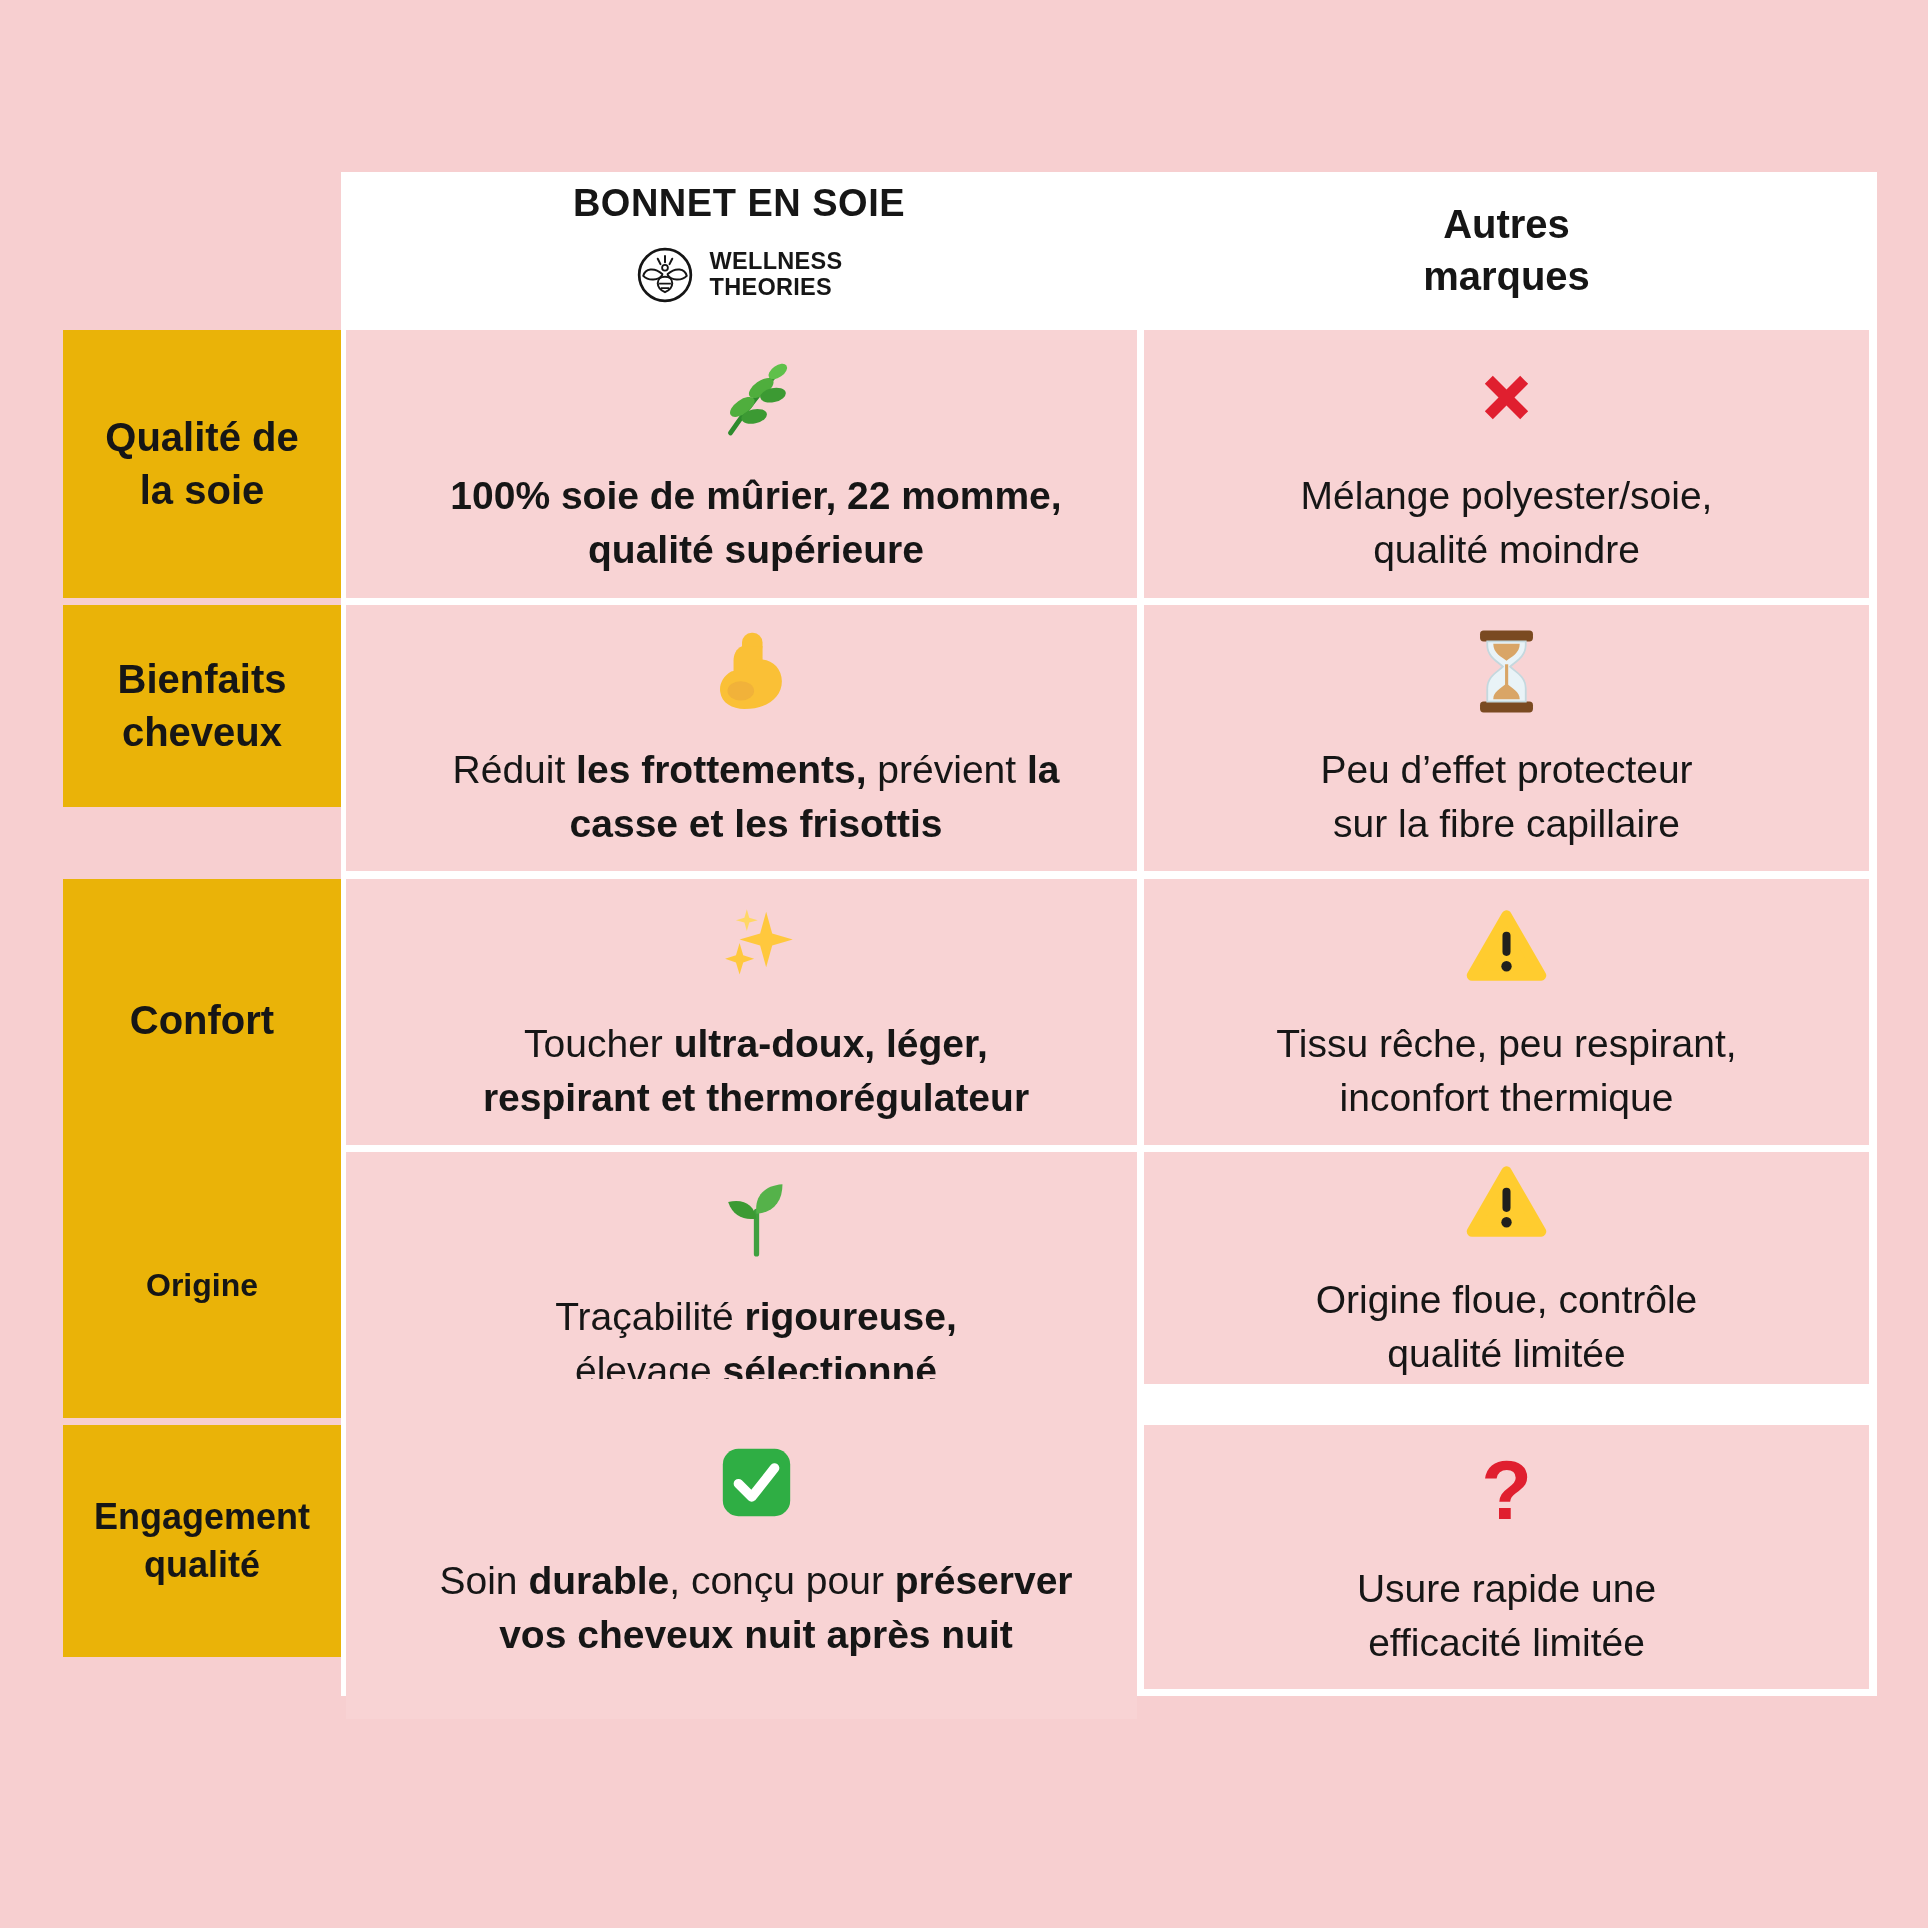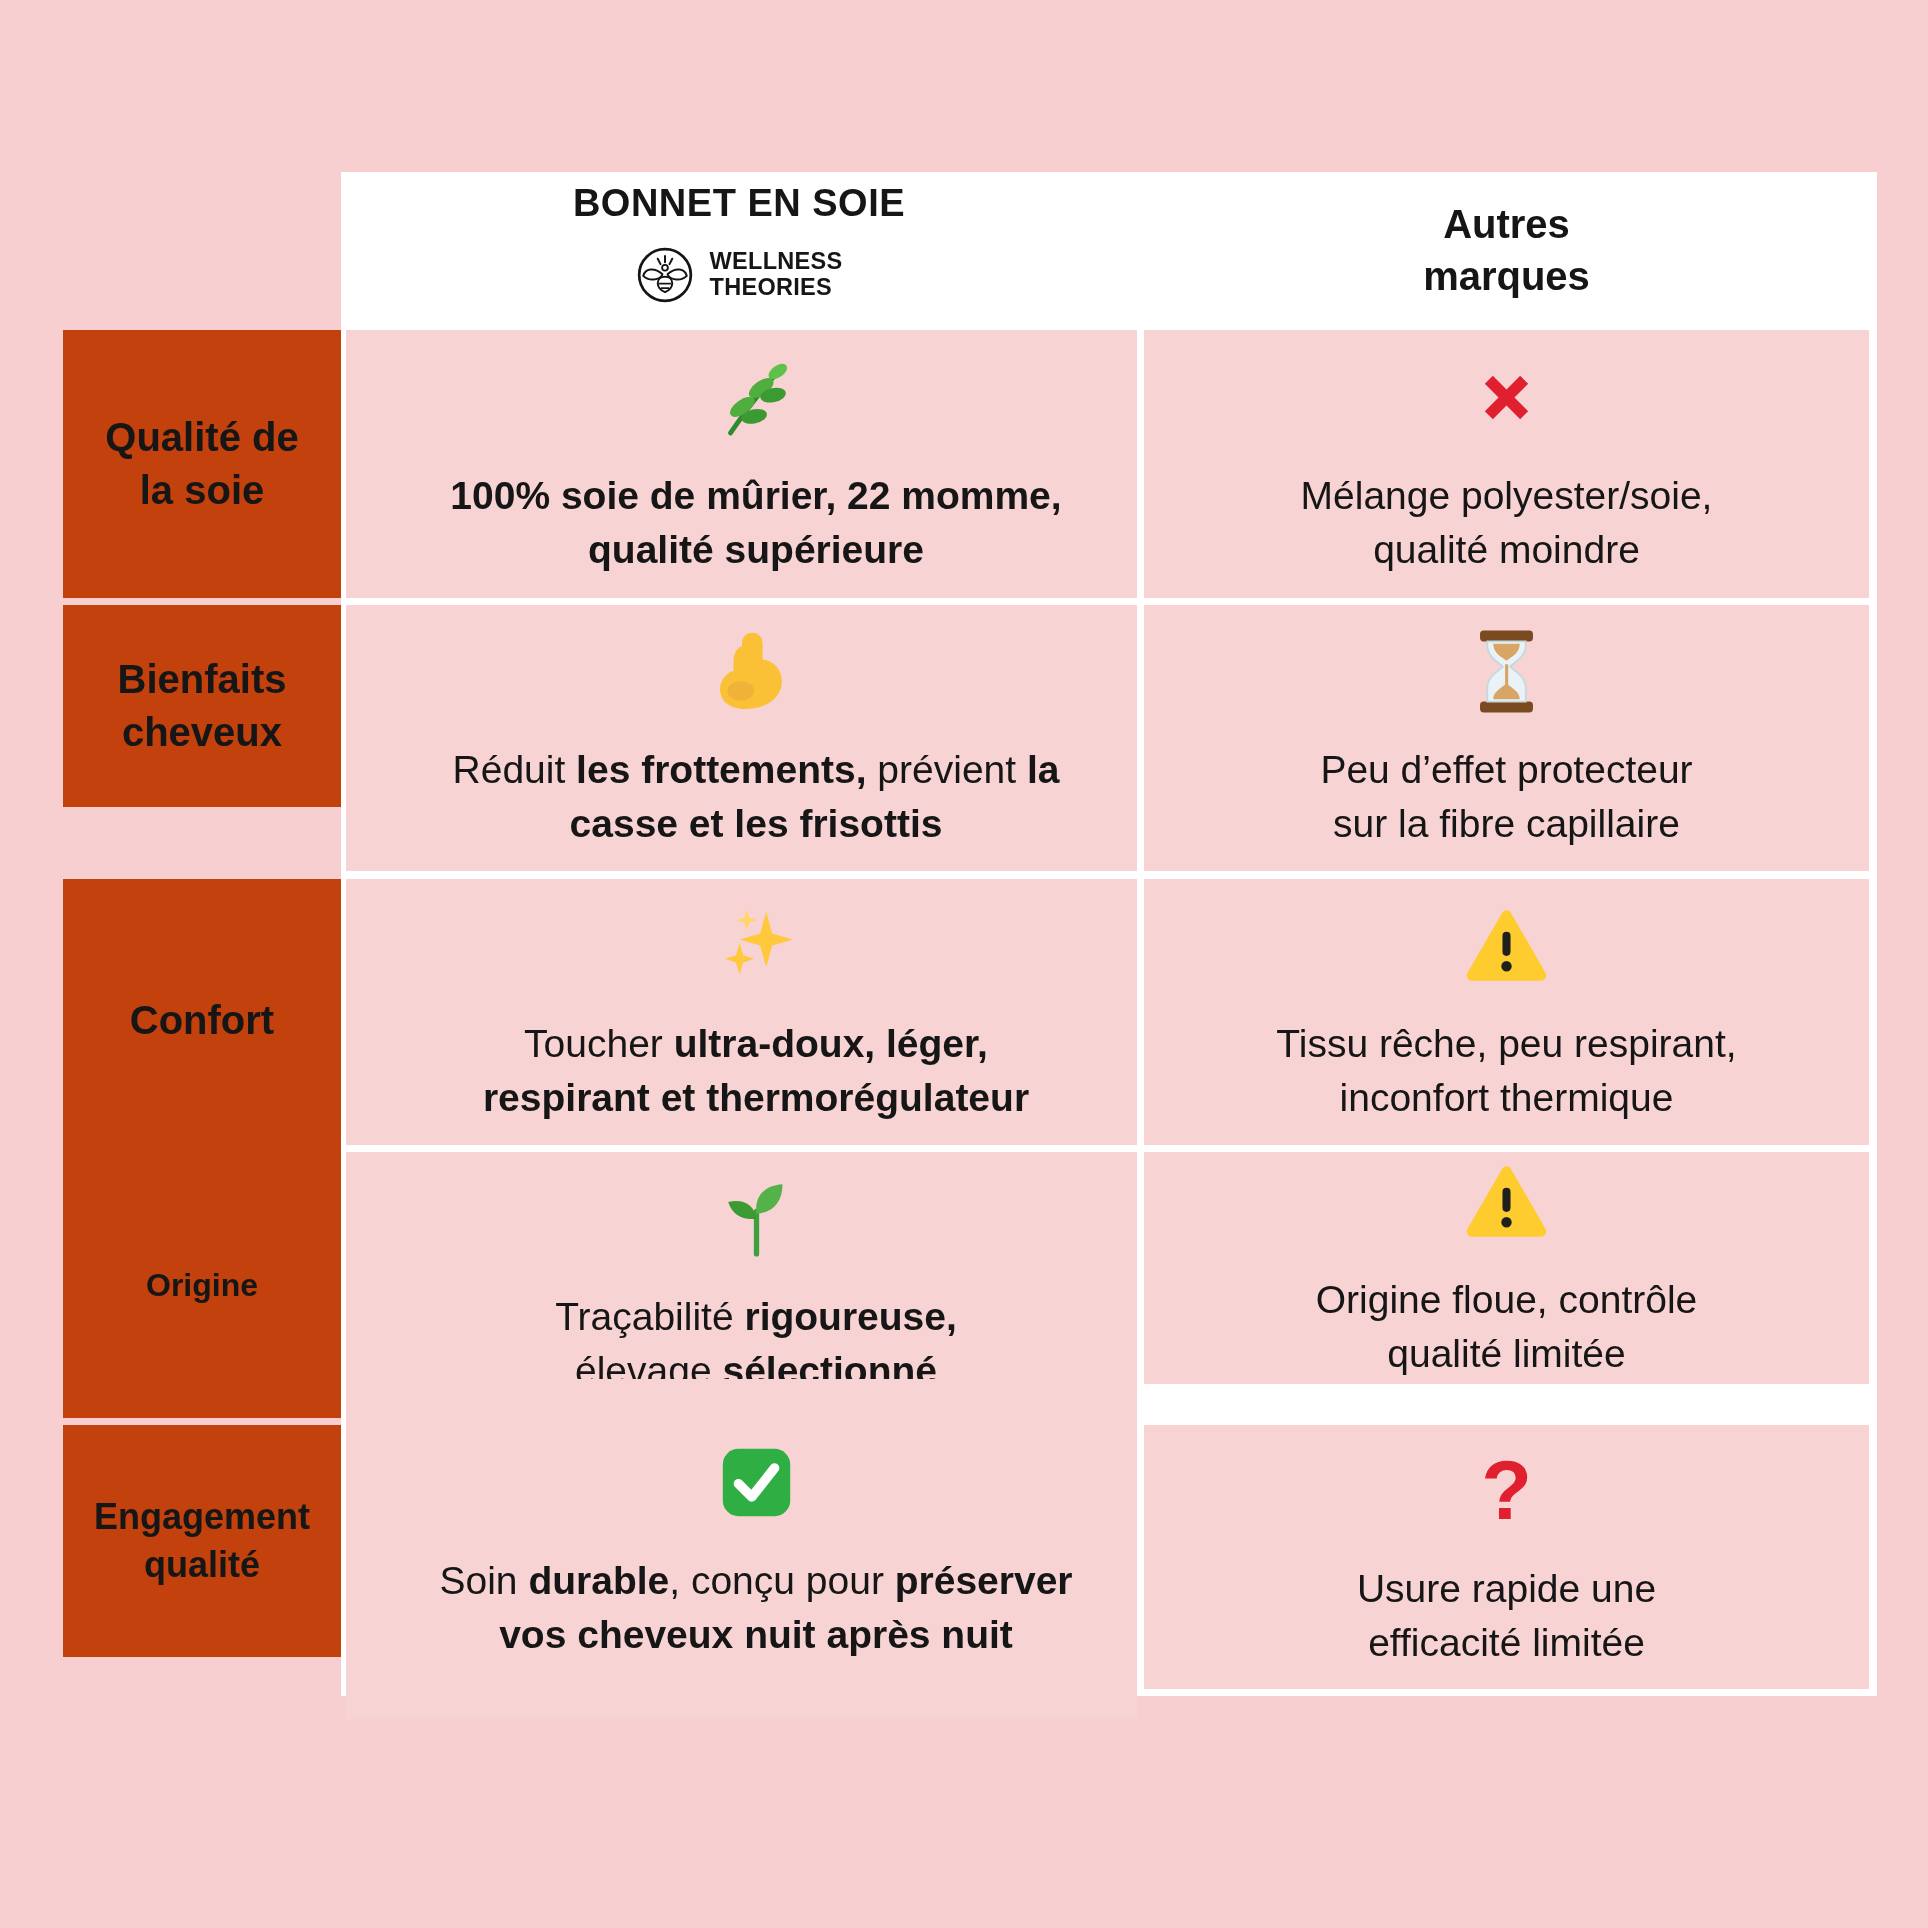--- a/index.html
+++ b/index.html
@@ -10,21 +10,21 @@
   #canvas{position:relative;width:1928px;height:1928px;background:var(--page-bg);overflow:hidden;}
 
   .card{position:absolute;left:341px;top:172px;width:1536px;height:1524px;background:var(--card-bg);}
 
   .hcell{position:absolute;top:172px;height:157px;display:flex;flex-direction:column;align-items:center;justify-content:center;background:var(--card-bg);}
   .brand-title{font-weight:700;font-size:38px;letter-spacing:0.5px;line-height:1.1;}
   .logo-row{display:flex;align-items:center;gap:16px;margin-top:6.6px;}
   .logo-text{font-weight:700;font-size:23.5px;line-height:1.08;letter-spacing:0.3px;text-align:left;}
   .others-title{font-weight:700;font-size:40px;line-height:1.28;text-align:center;}
 
-  .lbl{position:absolute;left:63px;width:278px;background:#c2410c;display:flex;align-items:center;justify-content:center;text-align:center;font-weight:700;line-height:1.32;}
+  .lbl{position:absolute;left:63px;width:278px;background:#eab308;display:flex;align-items:center;justify-content:center;text-align:center;font-weight:700;line-height:1.32;}
 
   .cell{position:absolute;background:var(--cell-bg);display:flex;flex-direction:column;align-items:center;justify-content:center;gap:28px;padding-top:3.8px;box-sizing:border-box;}
   .col1{left:346px;width:791px;padding-left:29px;}
   .col2{left:1144px;width:725px;}
 
   .txt{font-size:39px;line-height:1.4;text-align:center;max-width:94%;}
   .txt .b{font-weight:700;}
   .txt .r{font-weight:400;}
 
   .icon{display:flex;align-items:center;justify-content:center;min-height:87px;}

